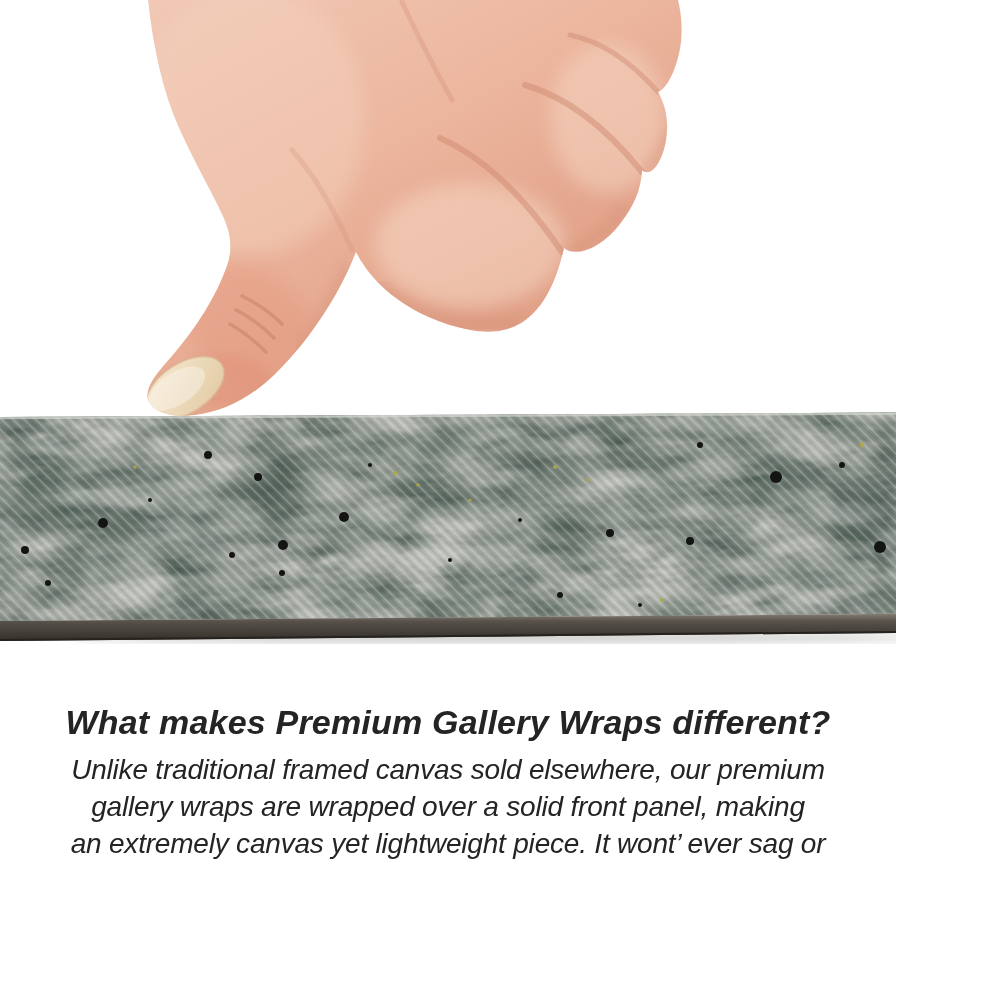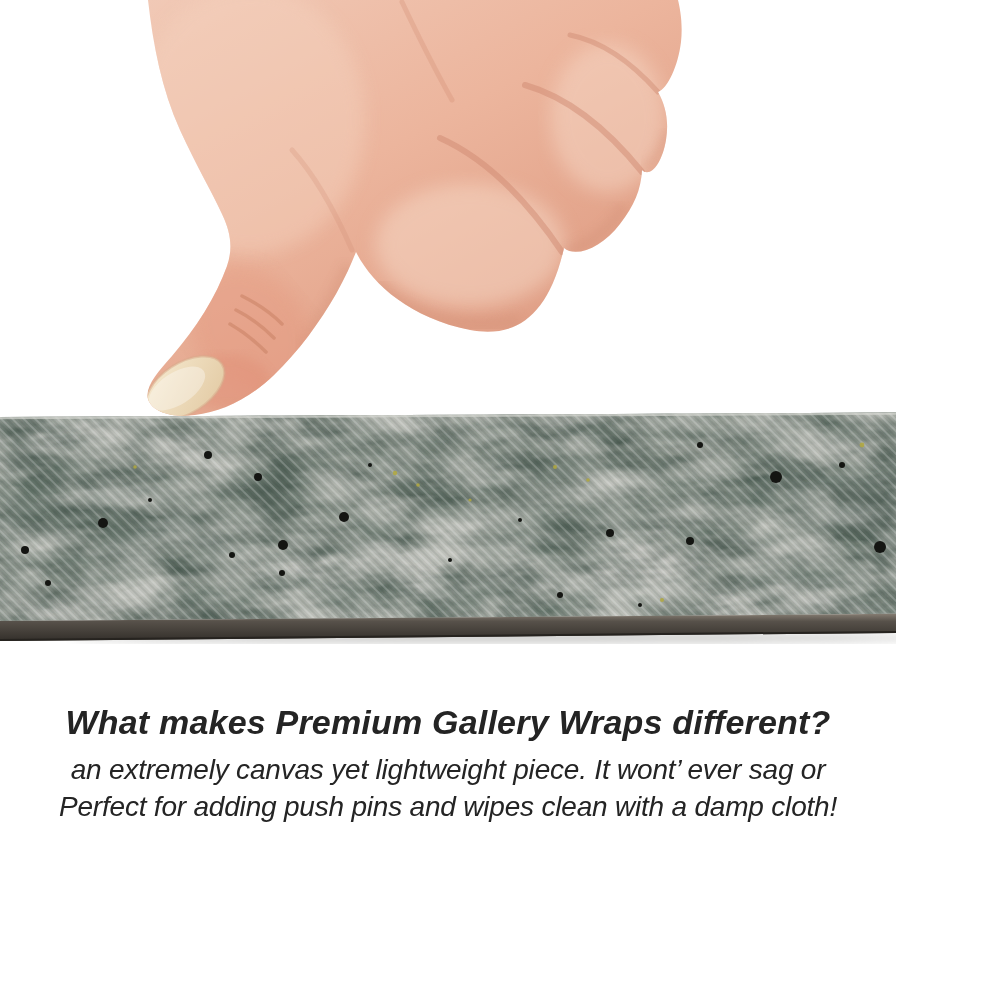--- a/index.html
+++ b/index.html
@@ -210,17 +210,18 @@
           <ellipse cx="185" cy="388" rx="44" ry="25" fill="url(#nailGrad)"></ellipse>
           <ellipse cx="185" cy="388" rx="44" ry="25" fill="none" stroke="#d9ab8d" stroke-width="2.5" opacity="0.55"></ellipse>
           <ellipse cx="178" cy="384" rx="32" ry="16" fill="#ffffff" opacity="0.35"></ellipse>
         </g>
       </g>
     </svg>
   </div>
 
   <section class="caption">
     <h1>What makes Premium Gallery Wraps different?</h1>
+    <p>Unlike traditional framed canvas sold elsewhere, our premium</p>
+    <p>gallery wraps are wrapped over a solid front panel, making</p>
     <p>an extremely canvas yet lightweight piece. It wont’ ever sag or</p>
-    <p>Perfect for adding push pins and wipes clean with a damp cloth!</p>
   </section>
 
 </div>
 
 </body></html>

